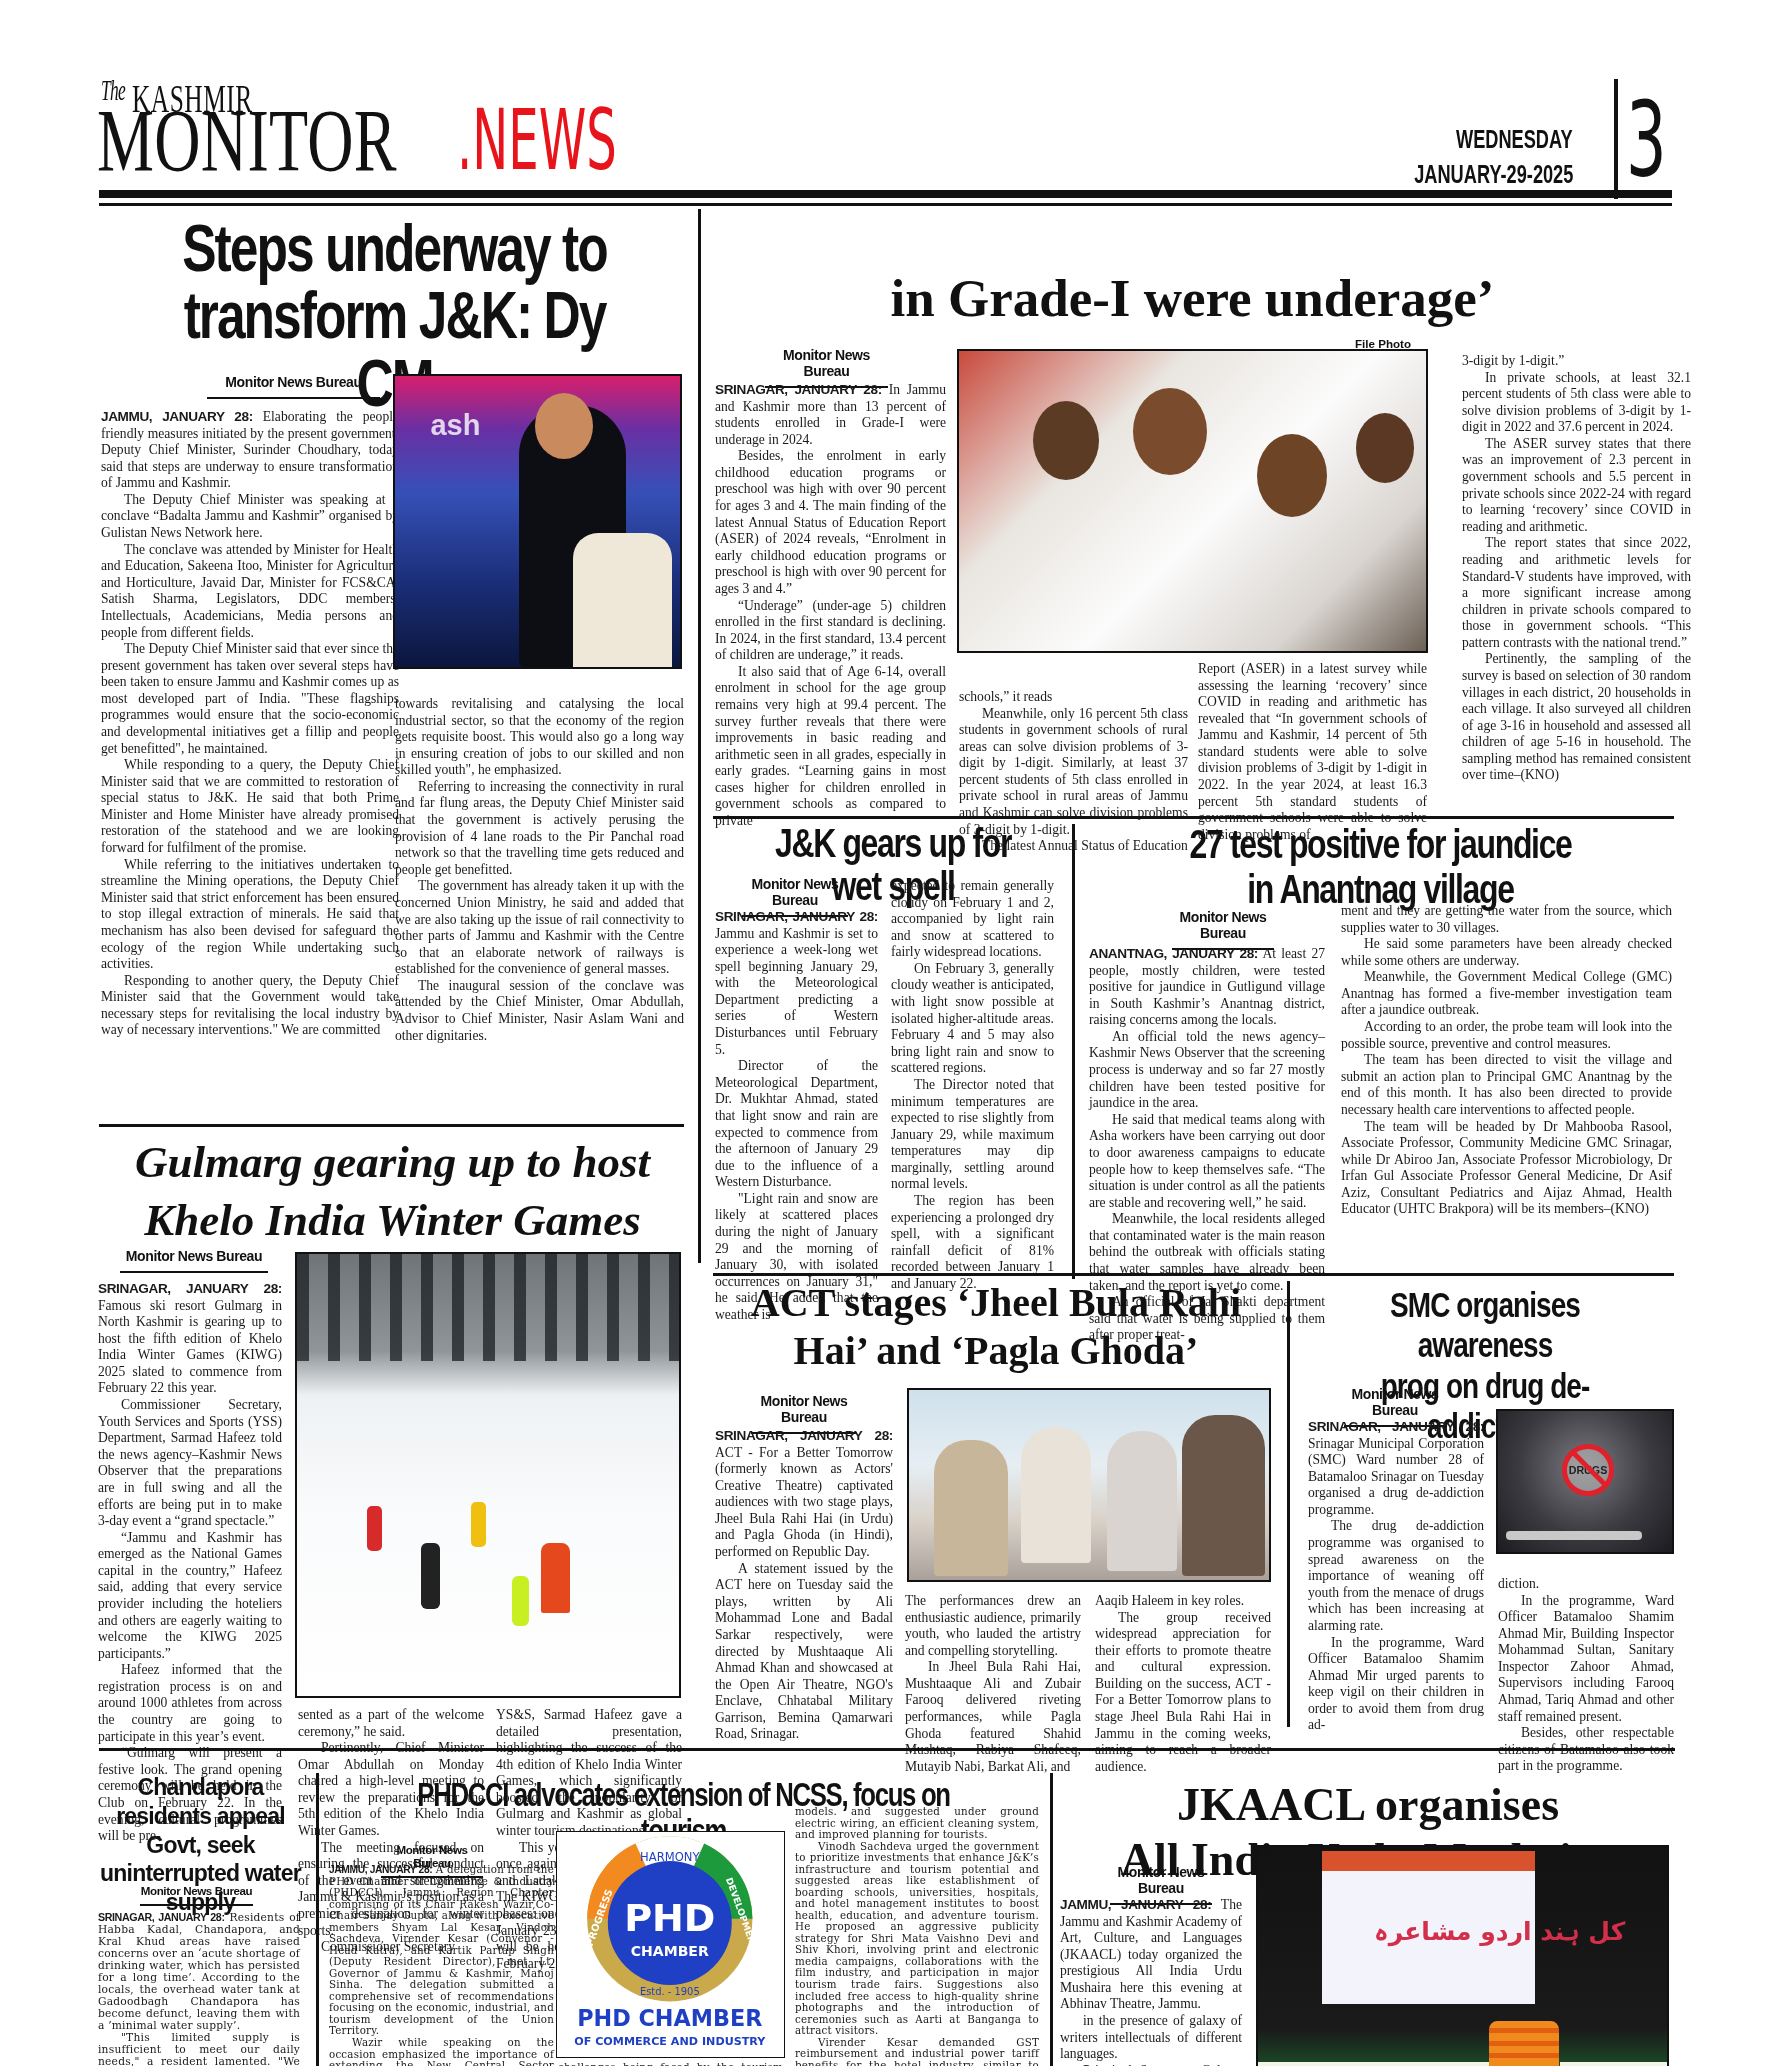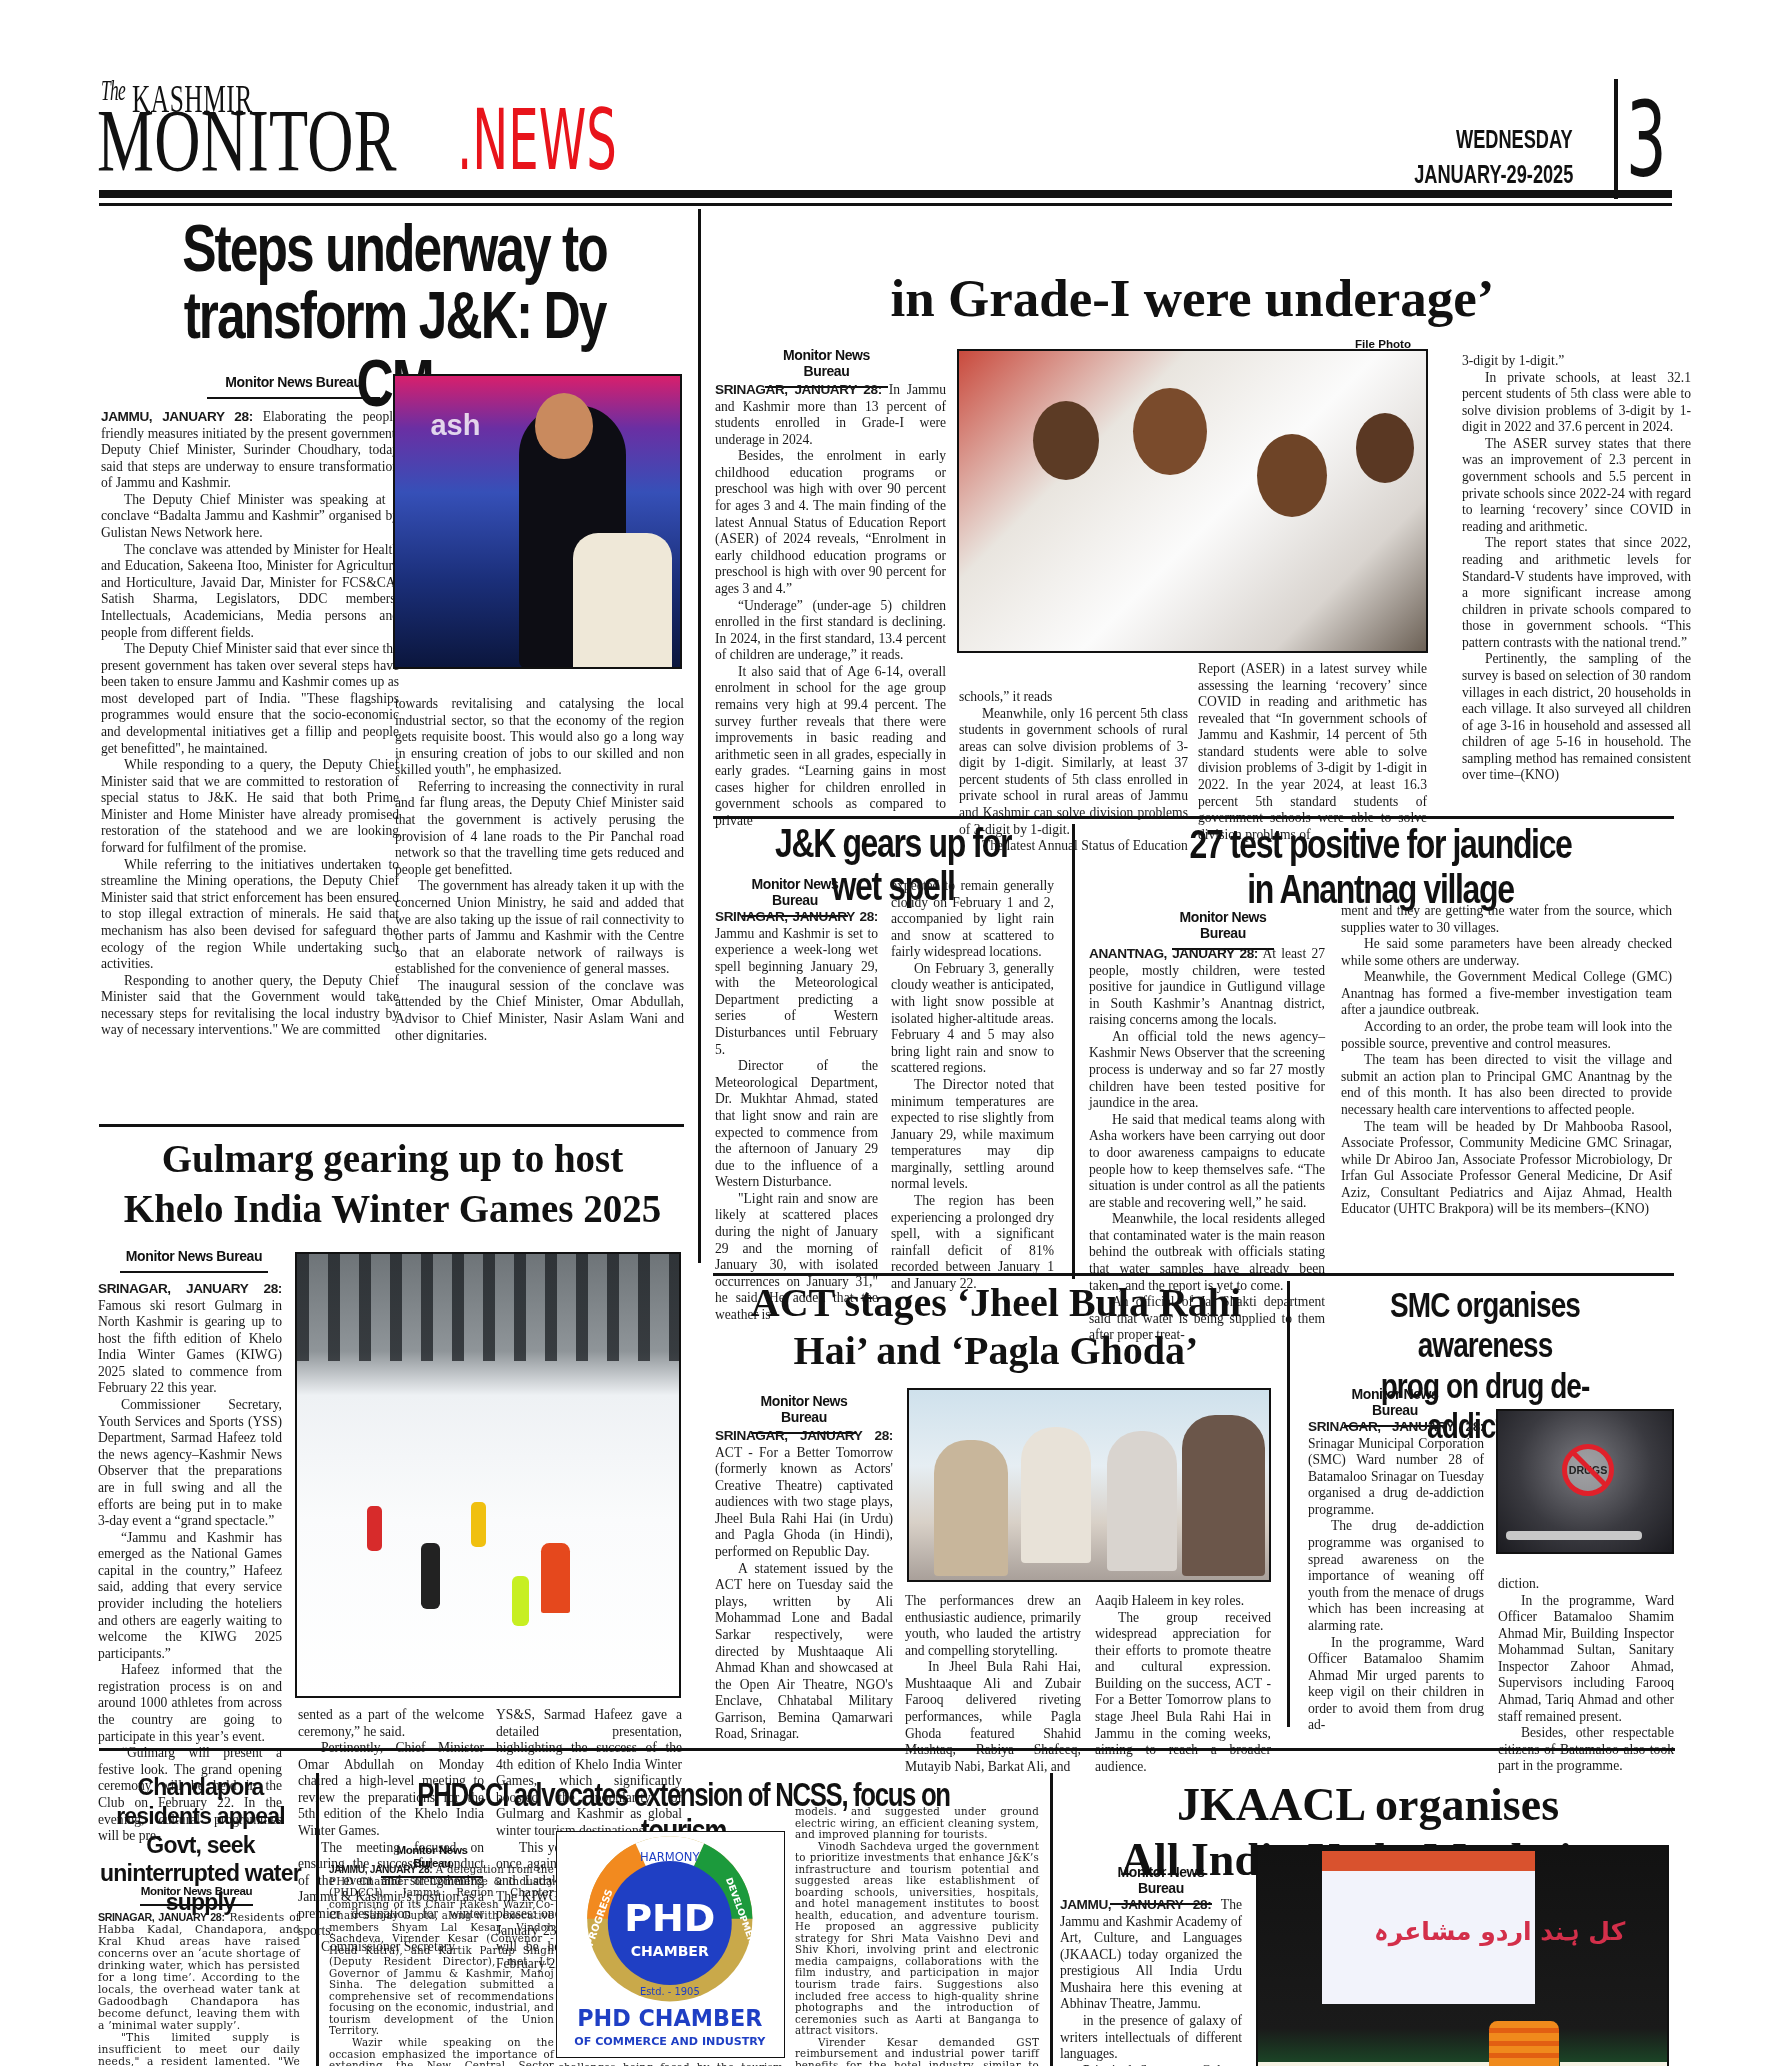--- a/index.html
+++ b/index.html
@@ -76,21 +76,21 @@
     <p class="first">towards revitalising and catalysing the local industrial sector, so that the economy of the region gets requisite boost. This would also go a long way in ensuring creation of jobs to our skilled and non skilled youth", he emphasized.</p>
     <p>Referring to increasing the connectivity in rural and far flung areas, the Deputy Chief Minister said that the government is actively perusing the provision of 4 lane roads to the Pir Panchal road network so that the travelling time gets reduced and people get benefitted.</p>
     <p>The government has already taken it up with the concerned Union Ministry, he said and added that we are also taking up the issue of rail connectivity to other parts of Jammu and Kashmir with the Centre so that an elaborate network of railways is established for the convenience of general masses.</p>
     <p>The inaugural session of the conclave was attended by the Chief Minister, Omar Abdullah, Advisor to Chief Minister, Nasir Aslam Wani and other dignitaries.</p>
   </div>
 </section>
 
 <div class="rule" style="left:99px;top:1124px;width:585px;height:2.5px;"></div>
 
 <section>
-  <h2 class="hl hl-serif" style="left:99px;top:1134px;width:587px;font-size:39px;line-height:1.28;">
+  <h2 class="hl hl-serif" style="left:99px;top:1134px;width:587px;font-size:45px;line-height:1.28;font-style:italic;">
     <span>Gulmarg gearing up to host</span><br>
     <span>Khelo India Winter Games 2025</span>
   </h2>
   <div class="abs" style="left:99px;top:1149px;width:190px;top:1248px;">
     <div class="bureau">Monitor News Bureau</div>
   </div>
   <div class="col" style="left:98px;top:1281px;width:184px;">
     <p class="first"><span class="dateline">SRINAGAR, JANUARY 28:</span> <span>Famous ski resort Gulmarg in North Kashmir is gearing up to host the fifth edition of Khelo India Winter Games (KIWG) 2025 slated to commence from February 22 this year.</span></p>
     <p>Commissioner Secretary, Youth Services and Sports (YSS) Department, Sarmad Hafeez told the news agency–Kashmir News Observer that the preparations are in full swing and all the efforts are being put in to make 3-day event a “grand spectacle.”</p>
     <p>“Jammu and Kashmir has emerged as the National Games capital in the country,” Hafeez said, adding that every service provider including the hoteliers and others are eagerly waiting to welcome the KIWG 2025 participants.”</p>

